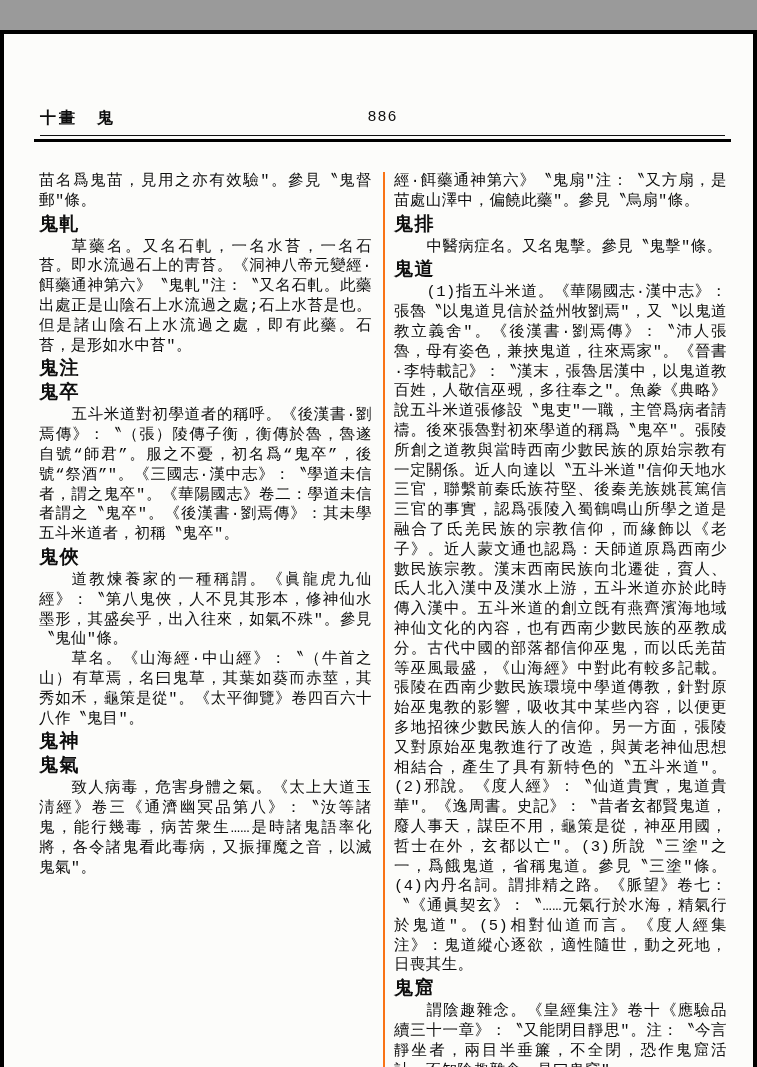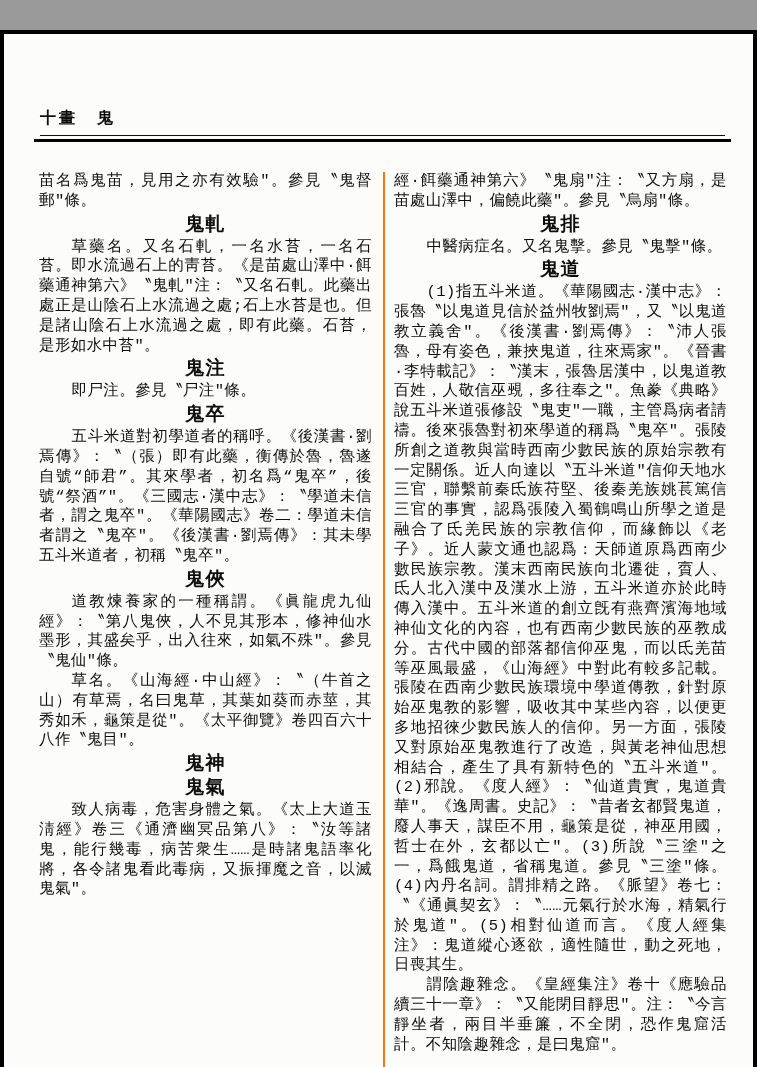--- a/index.html
+++ b/index.html
@@ -24,50 +24,51 @@
   .col-left  { padding-right:11px; }
   .col-right { padding-left:9px; border-left:2px solid #f97316; }
   .para {
     font-size:15.5px; line-height:19.8px;
     text-align:justify; text-justify:inter-ideograph;
     letter-spacing:0.4px;
   }
   .para.indent { text-indent:2.1em; }
   .entry-head {
     font-size:19px; font-weight:bold; line-height:22px;
-    margin:2px 0 2px; letter-spacing:1.5px;text-align:center;
+    margin:2px 0 2px; letter-spacing:1.5px;
   }
 </style>
 </head>
 <body>
 
 <div class="page">
   <div class="header">
     <span class="section-label">十畫　鬼</span>
+    <span class="page-number">886</span>
   </div>
   <div class="rule-thin"></div>
   <div class="rule-thick"></div>
   <div class="columns">
     <div class="col col-left">
         <div class="para">苗名爲鬼苗，見用之亦有效驗″。參見〝鬼督郵″條。</div>
         <div class="entry-head">鬼軋</div>
-        <div class="para indent">草藥名。又名石軋，一名水苔，一名石苔。即水流過石上的靑苔。《是苗處山澤中·餌藥通神第六》〝鬼軋″注：〝又名石軋。此藥出處正是山陰石上水流過之處;石上水苔是也。但是諸山陰石上水流過之處，即有此藥。石苔，是形如水中苔″。</div>
+        <div class="para indent">草藥名。又名石軋，一名水苔，一名石苔。即水流過石上的靑苔。《洞神八帝元變經·餌藥通神第六》〝鬼軋″注：〝又名石軋。此藥出處正是山陰石上水流過之處;石上水苔是也。但是諸山陰石上水流過之處，即有此藥。石苔，是形如水中苔″。</div>
         <div class="entry-head">鬼注</div>
-        <div class="para indent">即尸注。參見〝尸注″條。</div>
         <div class="entry-head">鬼卒</div>
-        <div class="para indent">五斗米道對初學道者的稱呼。《後漢書·劉焉傳》：〝（張）即有此藥，衡傳於魯，魯遂自號“師君”。其來學者，初名爲“鬼卒”，後號“祭酒”″。《三國志·漢中志》：〝學道未信者，謂之鬼卒″。《華陽國志》卷二：學道未信者謂之〝鬼卒″。《後漢書·劉焉傳》：其未學五斗米道者，初稱〝鬼卒″。</div>
+        <div class="para indent">五斗米道對初學道者的稱呼。《後漢書·劉焉傳》：〝（張）陵傳子衡，衡傳於魯，魯遂自號“師君”。服之不憂，初名爲“鬼卒”，後號“祭酒”″。《三國志·漢中志》：〝學道未信者，謂之鬼卒″。《華陽國志》卷二：學道未信者謂之〝鬼卒″。《後漢書·劉焉傳》：其未學五斗米道者，初稱〝鬼卒″。</div>
         <div class="entry-head">鬼俠</div>
         <div class="para indent">道教煉養家的一種稱謂。《眞龍虎九仙經》：〝第八鬼俠，人不見其形本，修神仙水墨形，其盛矣乎，出入往來，如氣不殊″。參見〝鬼仙″條。</div>
         <div class="para indent">草名。《山海經·中山經》：〝（牛首之山）有草焉，名曰鬼草，其葉如葵而赤莖，其秀如禾，龜策是從″。《太平御覽》卷四百六十八作〝鬼目″。</div>
         <div class="entry-head">鬼神</div>
         <div class="entry-head">鬼氣</div>
         <div class="para indent">致人病毒，危害身體之氣。《太上大道玉淸經》卷三《通濟幽冥品第八》：〝汝等諸鬼，能行幾毒，病苦衆生……是時諸鬼語率化將，各令諸鬼看此毒病，又振揮魔之音，以滅鬼氣″。</div>
       </div>
     <div class="col col-right">
         <div class="para">經·餌藥通神第六》〝鬼扇″注：〝又方扇，是苗處山澤中，偏饒此藥″。參見〝烏扇″條。</div>
         <div class="entry-head">鬼排</div>
         <div class="para indent">中醫病症名。又名鬼擊。參見〝鬼擊″條。</div>
         <div class="entry-head">鬼道</div>
         <div class="para indent">(1)指五斗米道。《華陽國志·漢中志》：張魯〝以鬼道見信於益州牧劉焉″，又〝以鬼道教立義舍″。《後漢書·劉焉傳》：〝沛人張魯，母有姿色，兼挾鬼道，往來焉家″。《晉書·李特載記》：〝漢末，張魯居漢中，以鬼道教百姓，人敬信巫覡，多往奉之″。魚豢《典略》說五斗米道張修設〝鬼吏″一職，主管爲病者請禱。後來張魯對初來學道的稱爲〝鬼卒″。張陵所創之道教與當時西南少數民族的原始宗教有一定關係。近人向達以〝五斗米道″信仰天地水三官，聯繫前秦氐族苻堅、後秦羌族姚萇篤信三官的事實，認爲張陵入蜀鶴鳴山所學之道是融合了氐羌民族的宗教信仰，而緣飾以《老子》。近人蒙文通也認爲：天師道原爲西南少數民族宗教。漢末西南民族向北遷徙，賨人、氐人北入漢中及漢水上游，五斗米道亦於此時傳入漢中。五斗米道的創立旣有燕齊濱海地域神仙文化的內容，也有西南少數民族的巫教成分。古代中國的部落都信仰巫鬼，而以氐羌苗等巫風最盛，《山海經》中對此有較多記載。張陵在西南少數民族環境中學道傳教，針對原始巫鬼教的影響，吸收其中某些內容，以便更多地招徠少數民族人的信仰。另一方面，張陵又對原始巫鬼教進行了改造，與黃老神仙思想相結合，產生了具有新特色的〝五斗米道″。(2)邪說。《度人經》：〝仙道貴實，鬼道貴華″。《逸周書。史記》：〝昔者玄都賢鬼道，廢人事天，謀臣不用，龜策是從，神巫用國，哲士在外，玄都以亡″。(3)所說〝三塗″之一，爲餓鬼道，省稱鬼道。參見〝三塗″條。(4)內丹名詞。謂排精之路。《脈望》卷七：〝《通眞契玄》：〝……元氣行於水海，精氣行於鬼道″。(5)相對仙道而言。《度人經集注》：鬼道縱心逐欲，適性隨世，動之死地，日喪其生。</div>
+        <div class="entry-head">鬼窟</div>
         <div class="para indent">謂陰趣雜念。《皇經集注》卷十《應驗品續三十一章》：〝又能閉目靜思″。注：〝今言靜坐者，兩目半垂簾，不全閉，恐作鬼窟活計。不知陰趣雜念，是曰鬼窟″。</div>
       </div>
   </div>
 </div>
 
 </body></html>

